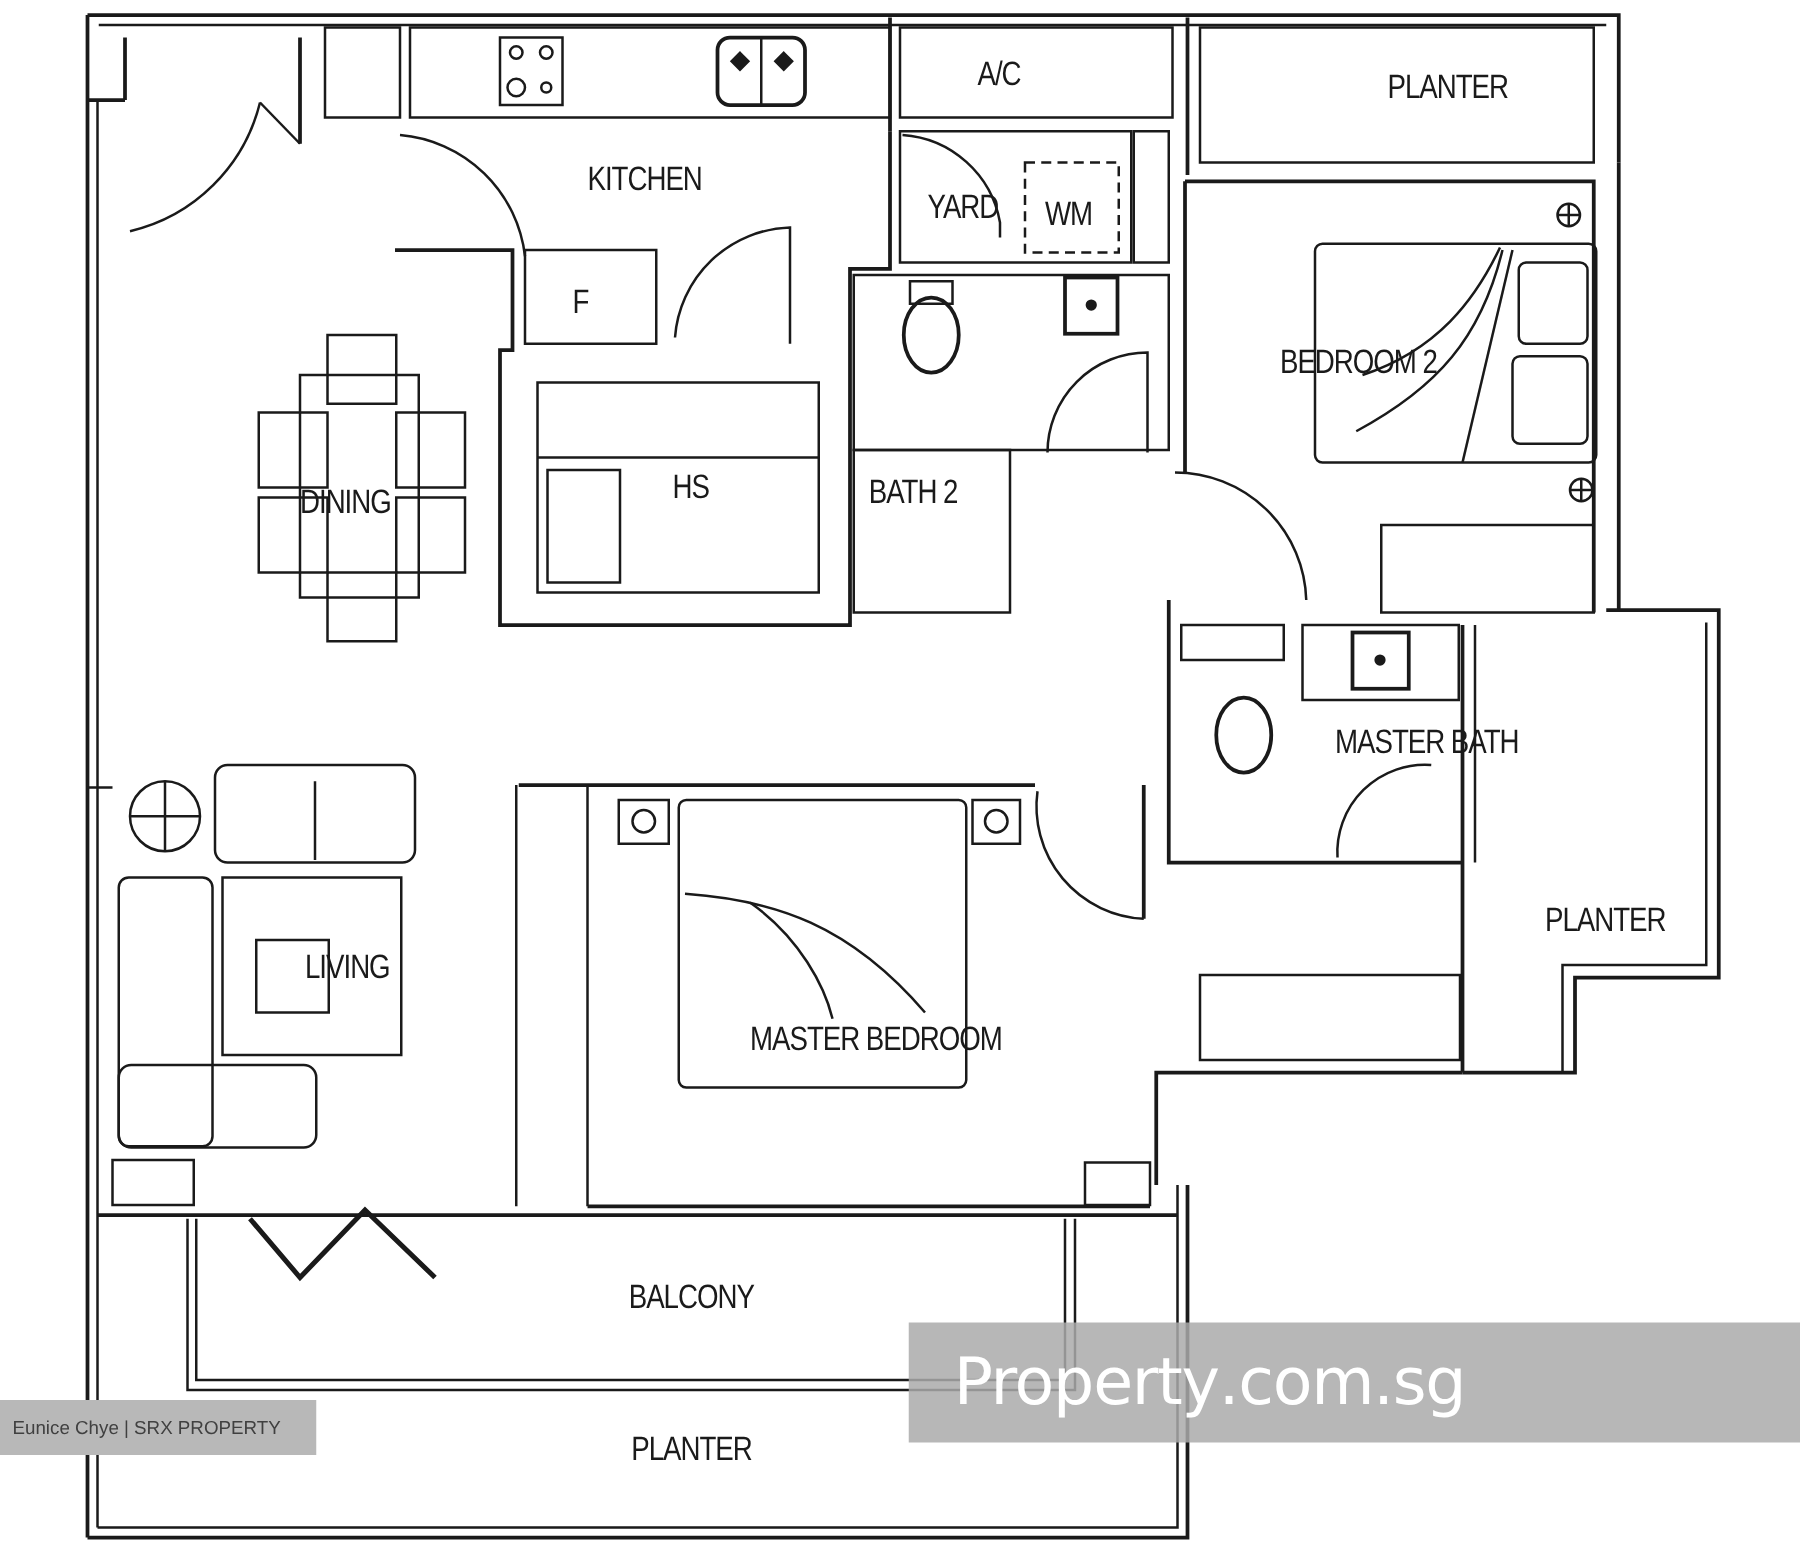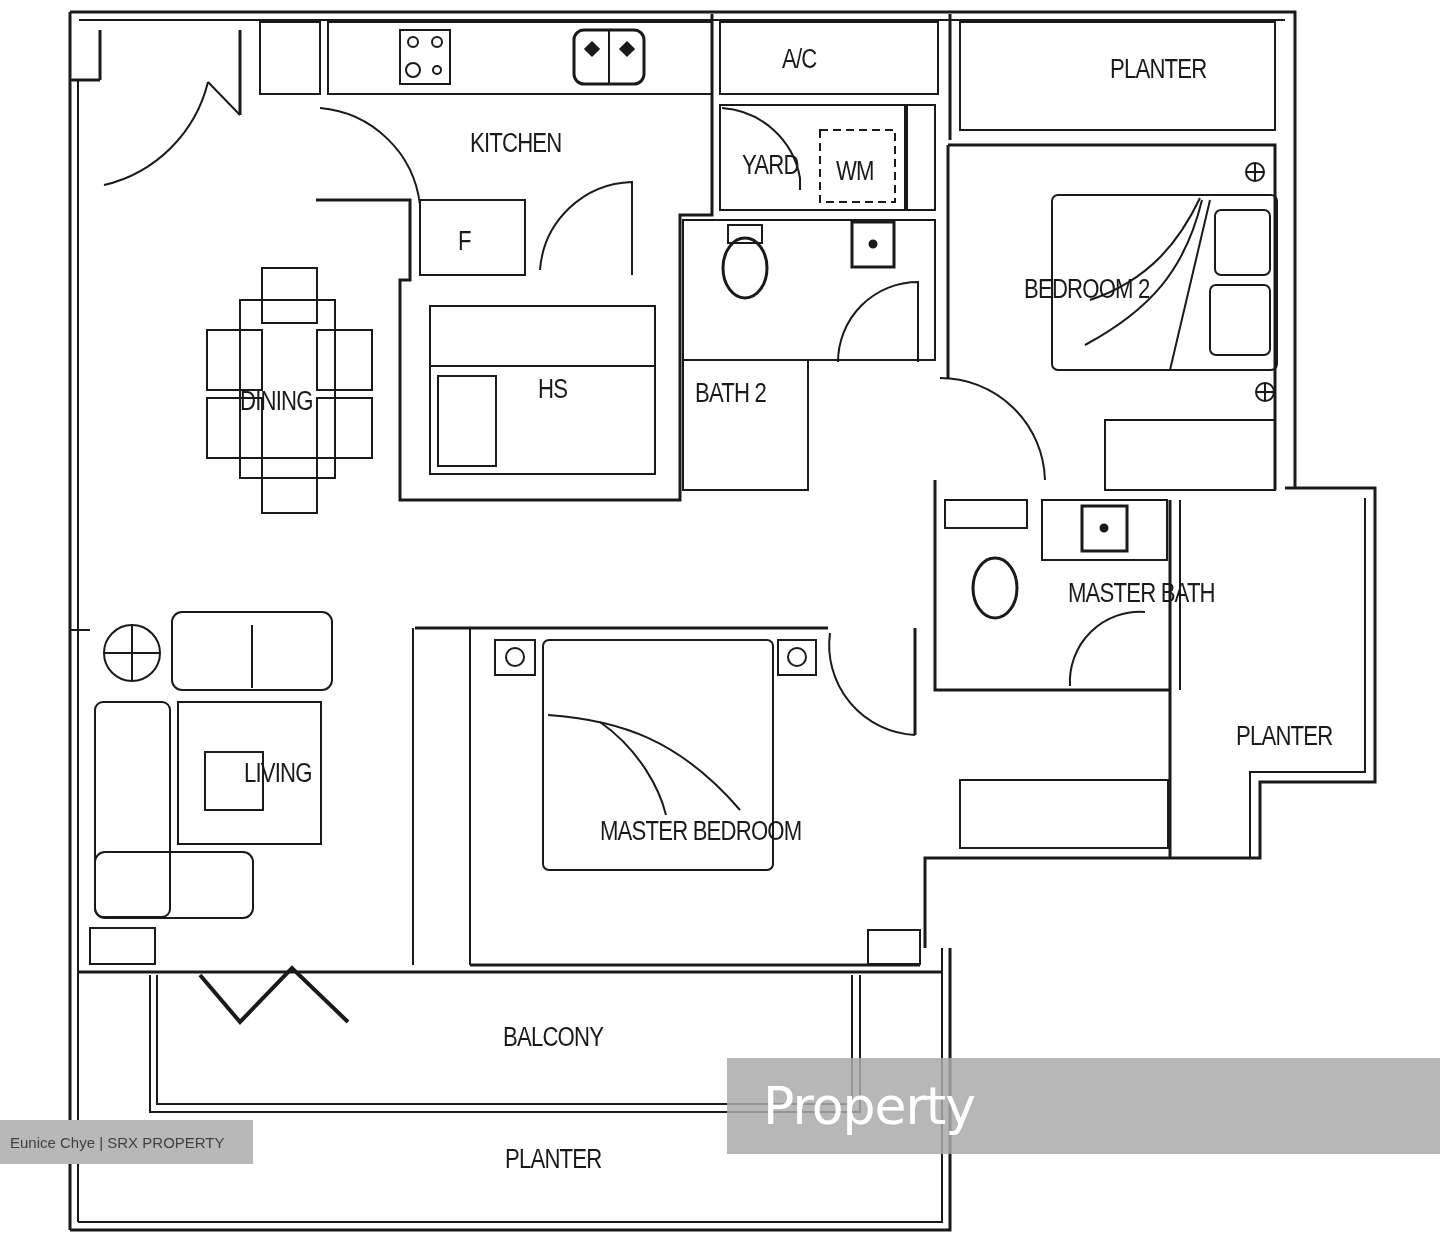--- a/index.html
+++ b/index.html
@@ -179,13 +179,14 @@
 <div class="lbl" style="left:1068px;top:580px;">MASTER BATH</div>
 <div class="lbl" style="left:244px;top:760px;">LIVING</div>
 <div class="lbl" style="left:600px;top:818px;">MASTER BEDROOM</div>
 <div class="lbl" style="left:1236px;top:723px;">PLANTER</div>
 <div class="lbl" style="left:503px;top:1024px;">BALCONY</div>
 <div class="lbl" style="left:505px;top:1146px;">PLANTER</div>
 
 <div class="wm-left">Eunice Chye | SRX PROPERTY</div>
 <div class="wm-right">
   <span>Property</span>
+    <span>.com.sg</span>
 </div>
 
 </body></html>

